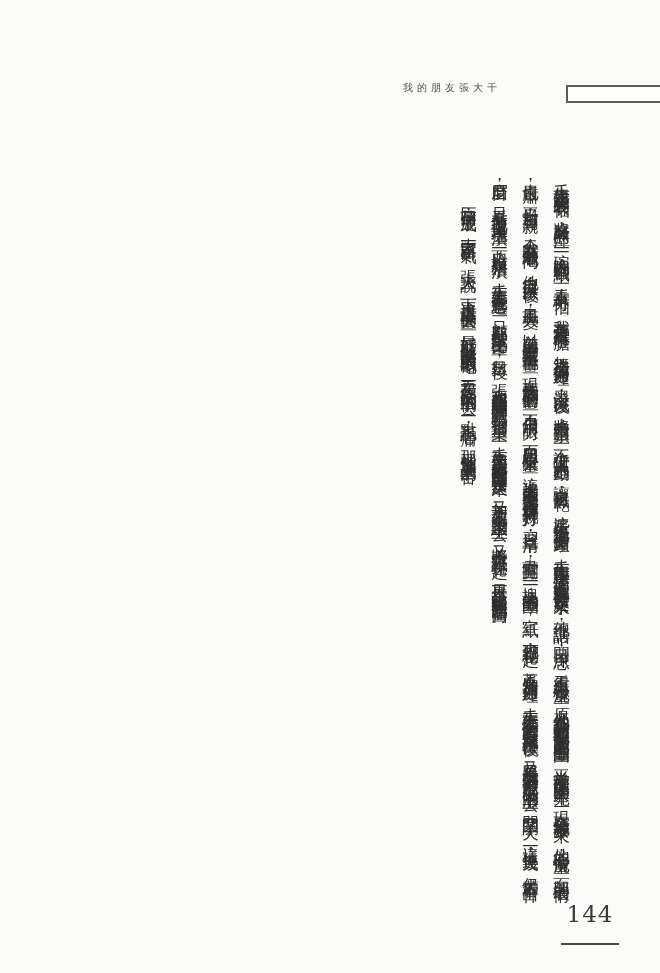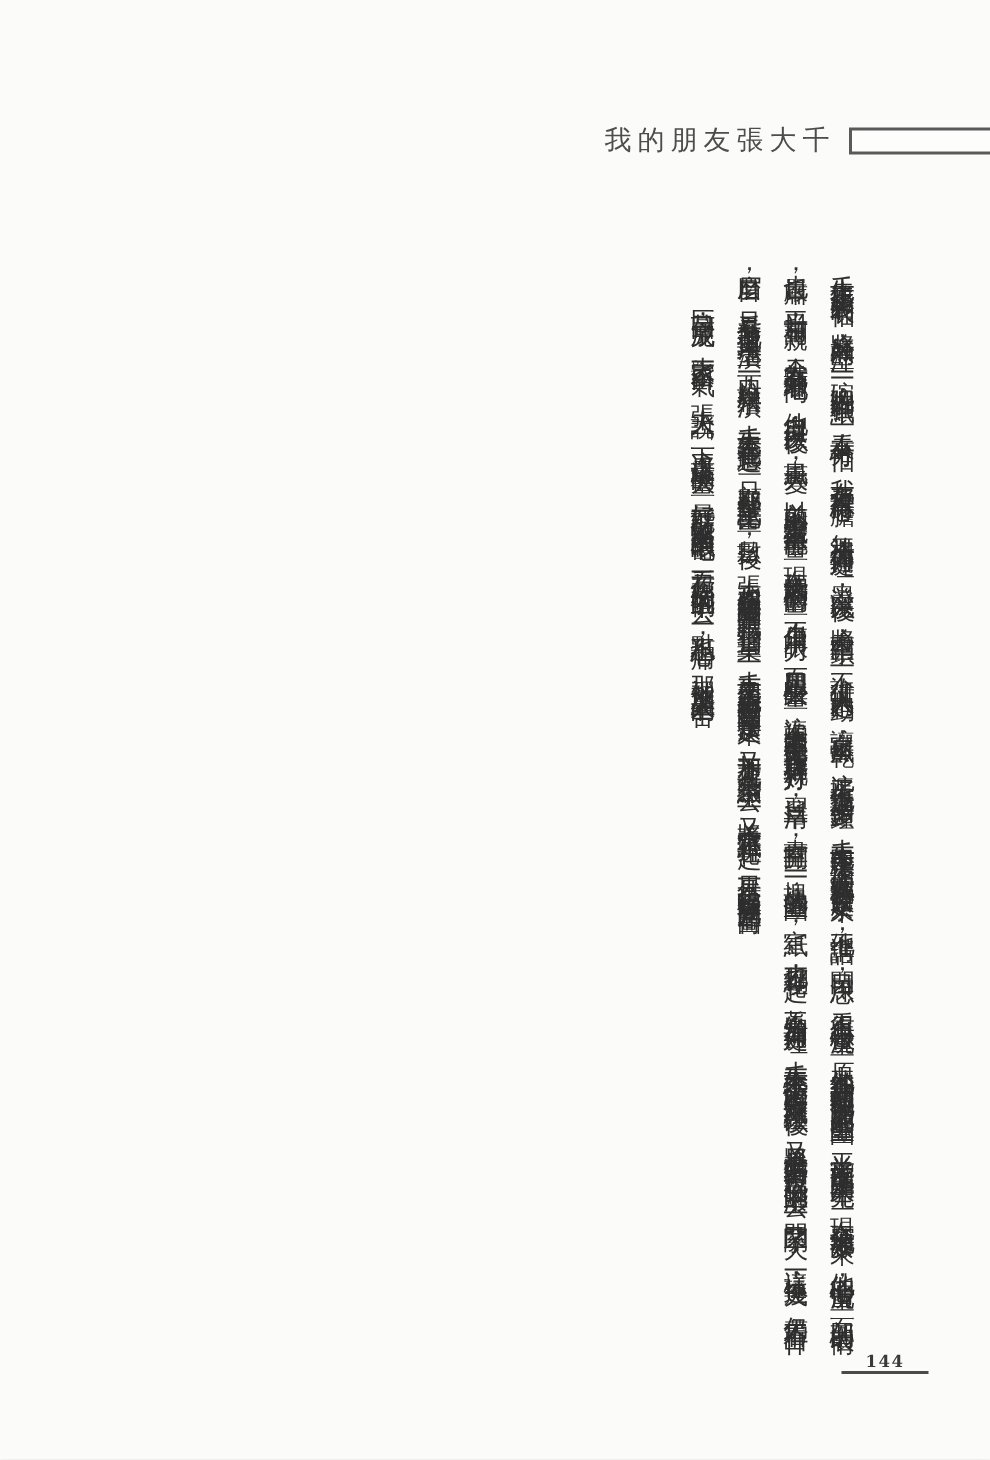--- a/index.html
+++ b/index.html
@@ -15,21 +15,21 @@
     margin: 0 auto;
     background: #fbfbf9;
     overflow: hidden;
     box-shadow: 0 0 6px rgba(0,0,0,0.15);
   }
   
   .running-header {
     position: absolute;
     left: 403px;
     top: 81px;
-    font-size: 18px;
+    font-size: 10px;
     letter-spacing: 4px;
     color: #4d4d4d;
     white-space: nowrap;
   }
   .header-rule-box {
     position: absolute;
     left: 566px;
     top: 85px;
     width: 120px;           
     height: 14px;
@@ -61,26 +61,25 @@
   }
   
   .page-number-wrap {
     position: absolute;
     left: 561px;
     top: 901px;
     width: 58px;
     text-align: center;
   }
   .page-number {
-    font-size: 11px;
+    font-size: 23px;
     color: #3a3a3a;
     letter-spacing: 1px;
     display: block;
-    padding-bottom: 0;
-    font-weight: bold;
+    padding-bottom: 16px;
   }
   .page-number-rule {
     border-bottom: 2px solid #4a4a4a;
     width: 58px;
     height: 0;
   }
 </style>
 </head>
 <body>
 

